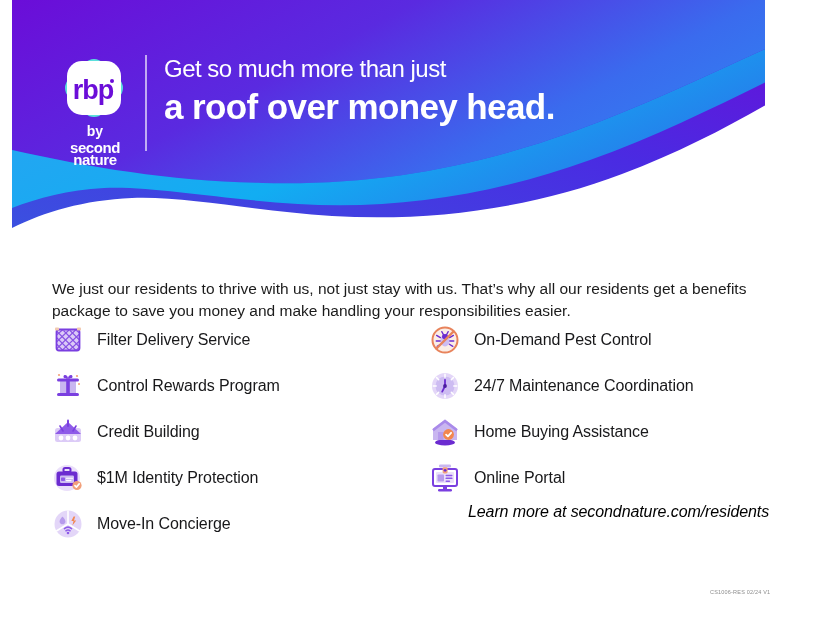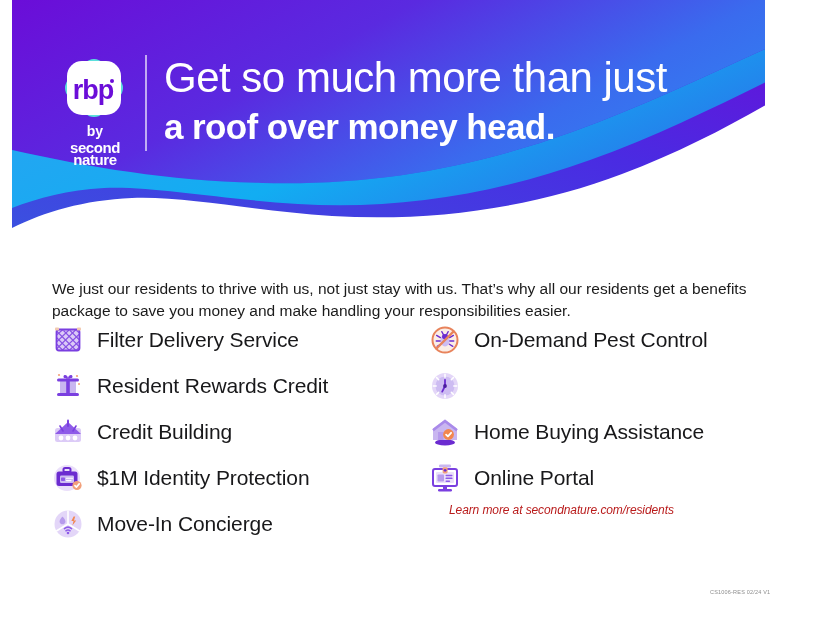--- a/index.html
+++ b/index.html
@@ -41,21 +41,21 @@
   #divider{
     position:absolute;left:133px;top:55px;width:2px;height:96px;
     background:rgba(255,255,255,.62);
   }
 
   #headline{
     position:absolute;left:152px;top:56px;width:640px;
     color:#ffffff;line-height:1.06;
   }
   #headline-l1{
-    display:block;font-size:42px;font-weight:400;letter-spacing:-0.5px;
+    display:block;font-size:24px;font-weight:400;letter-spacing:-0.5px;
   }
   #headline-l2{
     display:block;font-size:35px;font-weight:800;letter-spacing:-0.6px;
     margin-top:7px;
   }
 
   
   #intro{
     position:absolute;left:52px;top:262px;width:706px;
     font-size:15.5px;line-height:1.42;color:#1b1b1b;font-weight:400;
@@ -71,27 +71,27 @@
   .benefit{
     display:flex;align-items:center;
     height:43px;margin-bottom:3px;
   }
   .benefit .ico{
     width:40px;height:40px;flex:0 0 40px;
     display:flex;align-items:center;justify-content:center;
   }
   .benefit .ico svg{display:block;}
   .benefit .lbl{
-    margin-left:9px;font-size:21px;color:#18181a;font-weight:400;
+    margin-left:9px;font-size:16px;color:#18181a;font-weight:400;
     letter-spacing:-0.1px;white-space:nowrap;
   }
 
   #learn-more{
-    position:absolute;left:449px;top:503px;
-    font-size:12px;font-style:italic;color:#b91c1c;letter-spacing:-0.1px;
+    position:absolute;left:468px;top:503px;
+    font-size:16px;font-style:italic;color:#000000;letter-spacing:-0.1px;
   }
 
   #footer-code{
     position:absolute;left:710px;top:589px;
     font-size:5.5px;color:#8c8c8c;letter-spacing:.2px;
     font-family:"Liberation Sans",sans-serif;
   }
 </style>
 </head>
 <body>
@@ -196,21 +196,21 @@
           <rect x="15.2" y="9.5" width="3.6" height="17.5" fill="#7A3FE0"></rect>
           <path d="M17 9.5 C17 6 13 5 12.5 7.5 C12.1 9.4 15 9.5 17 9.5 Z" fill="#7A3FE0"></path>
           <path d="M17 9.5 C17 6 21 5 21.5 7.5 C21.9 9.4 19 9.5 17 9.5 Z" fill="#7A3FE0"></path>
           <g fill="#F2A07A">
             <circle cx="8" cy="6" r="1.1"></circle>
               <circle cx="26" cy="7" r="1.1"></circle>
             <circle cx="28" cy="15" r="1"></circle>
           </g>
         </svg>
       </span>
-      <span class="lbl">Resident Rewards Credit</span>
+      <span class="lbl">Control Rewards Program</span>
     </div>
 
     <div class="benefit">
       <span class="ico">
         <svg width="34" height="34" viewBox="0 0 34 34">
           <rect x="4" y="13" width="26" height="14" rx="2.5" fill="#DCCBF7"></rect>
           <path d="M4 19 L17 7 L30 19 Z" fill="#8E5BE8"></path>
           <path d="M17 5.5 L17 11" stroke="#7A3FE0" stroke-width="2" stroke-linecap="round"></path>
           <path d="M9 11 L12 16 M25 11 L22 16" stroke="#7A3FE0" stroke-width="1.6" stroke-linecap="round"></path>
           <g fill="#ffffff">
@@ -290,20 +290,21 @@
           <circle cx="17" cy="17" r="9.6" fill="#CDBCF2"></circle>
           <g stroke="#ffffff" stroke-width="1.5" stroke-linecap="round">
             <path d="M17 5.2 L17 8.2 M17 25.8 L17 28.8 M5.2 17 L8.2 17 M25.8 17 L28.8 17"></path>
             <path d="M8.6 8.6 L10.7 10.7 M23.3 23.3 L25.4 25.4 M25.4 8.6 L23.3 10.7 M10.7 23.3 L8.6 25.4"></path>
           </g>
           <path d="M17 17 L17 10.8" stroke="#6B2BD0" stroke-width="1.8" stroke-linecap="round"></path>
           <path d="M17 17 L14.2 22.6" stroke="#6B2BD0" stroke-width="1.8" stroke-linecap="round"></path>
           <circle cx="17" cy="17" r="1.9" fill="#4A1C9E"></circle>
         </svg>
       </span>
+      <span class="lbl">24/7 Maintenance Coordination</span>
     </div>
 
     <div class="benefit">
       <span class="ico">
         <svg width="34" height="34" viewBox="0 0 34 34">
           <ellipse cx="17" cy="27.4" rx="10" ry="3" fill="#6B2BD0"></ellipse>
           <path d="M17 4.5 L29 13.5 L29 25 L5 25 L5 13.5 Z" fill="#C9B6F0"></path>
           <path d="M17 4.5 L29.8 14.2 L28.2 16.3 L17 7.8 L5.8 16.3 L4.2 14.2 Z" fill="#A98AEA"></path>
           <rect x="10" y="17" width="5.5" height="8" fill="#B79BEC"></rect>
           <circle cx="20.5" cy="19.5" r="5.4" fill="#F2874F"></circle>

